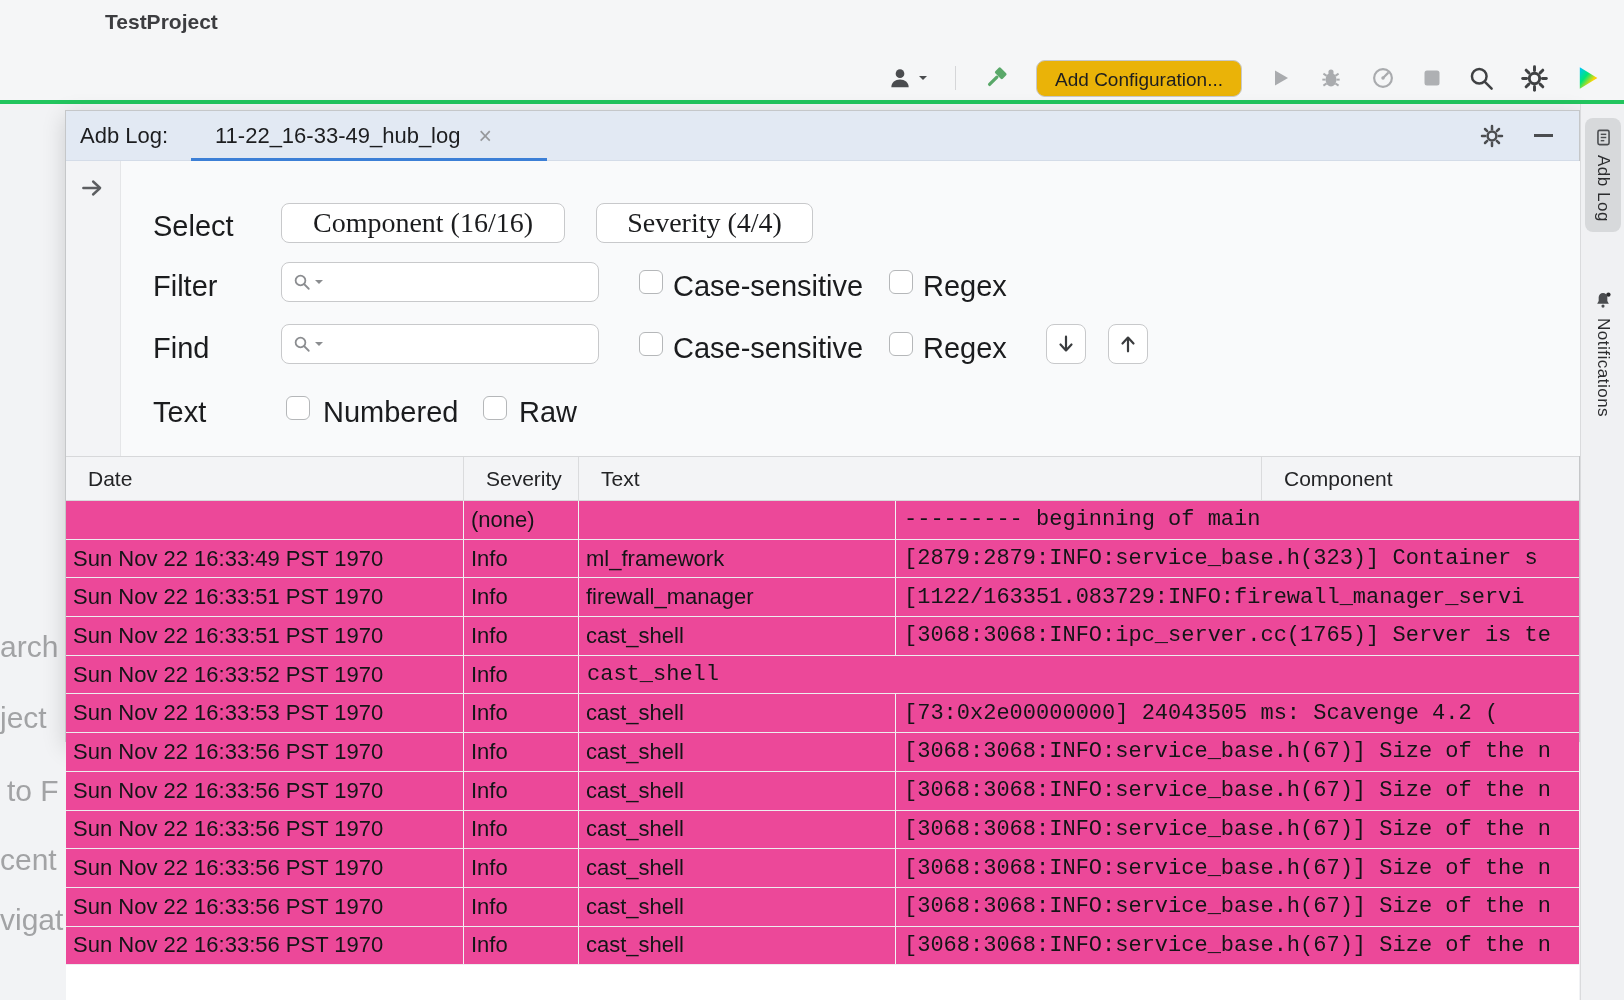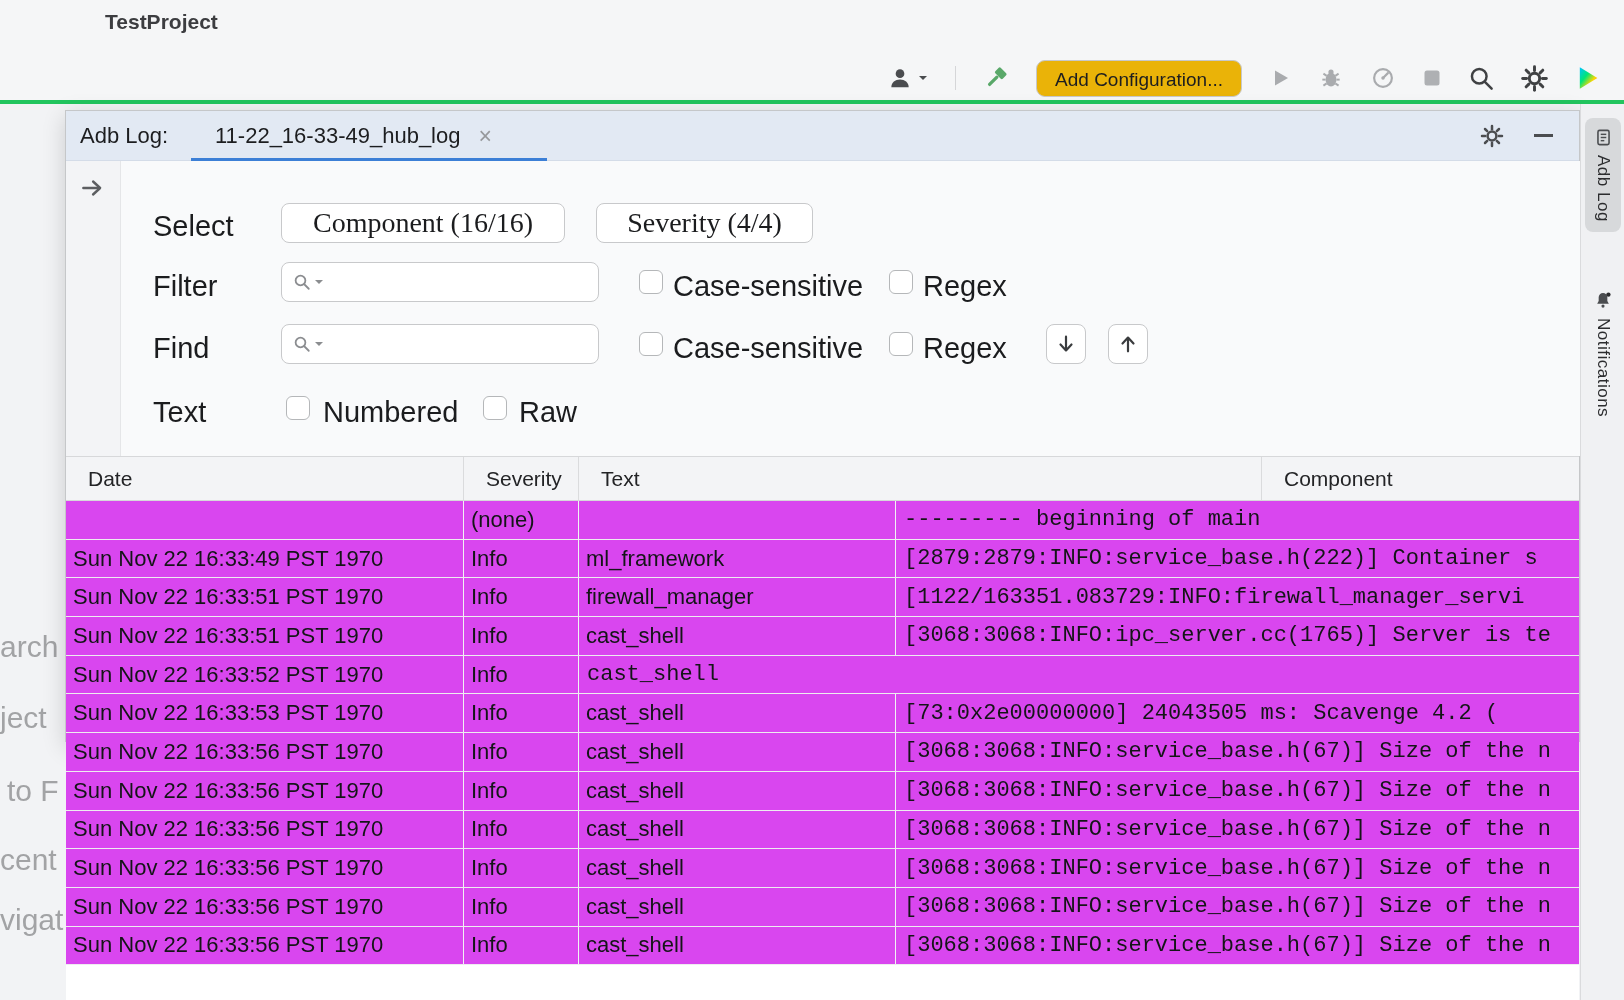--- a/index.html
+++ b/index.html
@@ -47,21 +47,21 @@
   .nav-btn { position:absolute; width:40px; height:40px; border:1px solid #c8c9cb; border-radius:8px; background:#fff;
              display:flex; align-items:center; justify-content:center; cursor:pointer; }
 
   
   .thead { position:absolute; left:0; top:345px; width:100%; height:45px; display:flex; background:#f3f4f6;
            border-top:1px solid #d7d8da; border-bottom:1px solid #d7d8da; }
   .th { display:flex; align-items:center; padding-left:22px; font-size:21px; color:#232426; border-right:1px solid #dadbdd; cursor:pointer; }
   .th:last-child { border-right:none; }
   .w-date { width:398px; } .w-sev { width:115px; } .w-comp { width:317px; } .w-text { flex:1; min-width:0; }
   .tbody { position:absolute; left:0; top:390px; width:100%; height:500px; background:#fff; overflow:hidden; }
-  .trow { display:flex; height:38.7px; border-bottom:1px solid #ededef; background:#d946ef; cursor:default; }
+  .trow { display:flex; height:38.7px; border-bottom:1px solid #ededef; background:#ec4899; cursor:default; }
   .td { display:flex; align-items:center; padding-left:7px; font-size:22px; color:#141517;
         border-right:1px solid #f1f2f3; white-space:nowrap; overflow:hidden; }
   .td:last-child { border-right:none; padding-left:8px;font-family:Liberation Mono, monospace; }
 
   
   .stripe { position:absolute; left:1580px; top:104px; width:44px; height:896px; background:#f0f1f3;
             border-left:1px solid #dadbdd; z-index:6; }
   .stripe-tab { position:absolute; left:4px; width:36px; display:flex; flex-direction:column; align-items:center;
                 gap:8px; padding:10px 0; border-radius:8px; cursor:pointer; }
   .stripe-tab.selected { background:#d7d9db; }
@@ -291,21 +291,21 @@
     <div class="td w-date"></div>
     <div class="td w-sev">(none)</div>
     <div class="td w-comp"></div>
     <div class="td w-text">--------- beginning of main</div>
   </div>
 
   <div class="trow">
     <div class="td w-date">Sun Nov 22 16:33:49 PST 1970</div>
     <div class="td w-sev">Info</div>
     <div class="td w-comp">ml_framework</div>
-    <div class="td w-text">[2879:2879:INFO:service_base.h(222)] Container s</div>
+    <div class="td w-text">[2879:2879:INFO:service_base.h(323)] Container s</div>
   </div>
 
   <div class="trow">
     <div class="td w-date">Sun Nov 22 16:33:51 PST 1970</div>
     <div class="td w-sev">Info</div>
     <div class="td w-comp">firewall_manager</div>
     <div class="td w-text">[1122/163351.083729:INFO:firewall_manager_servi</div>
   </div>
 
   <div class="trow">

